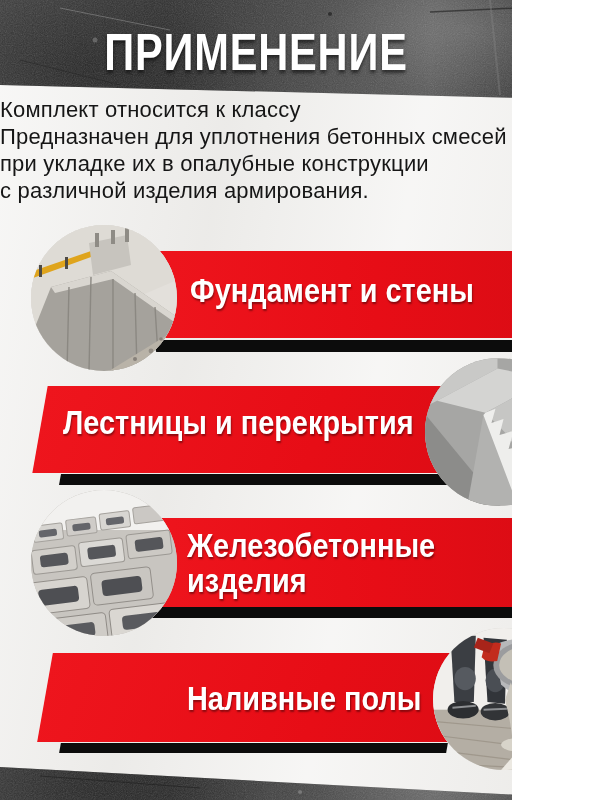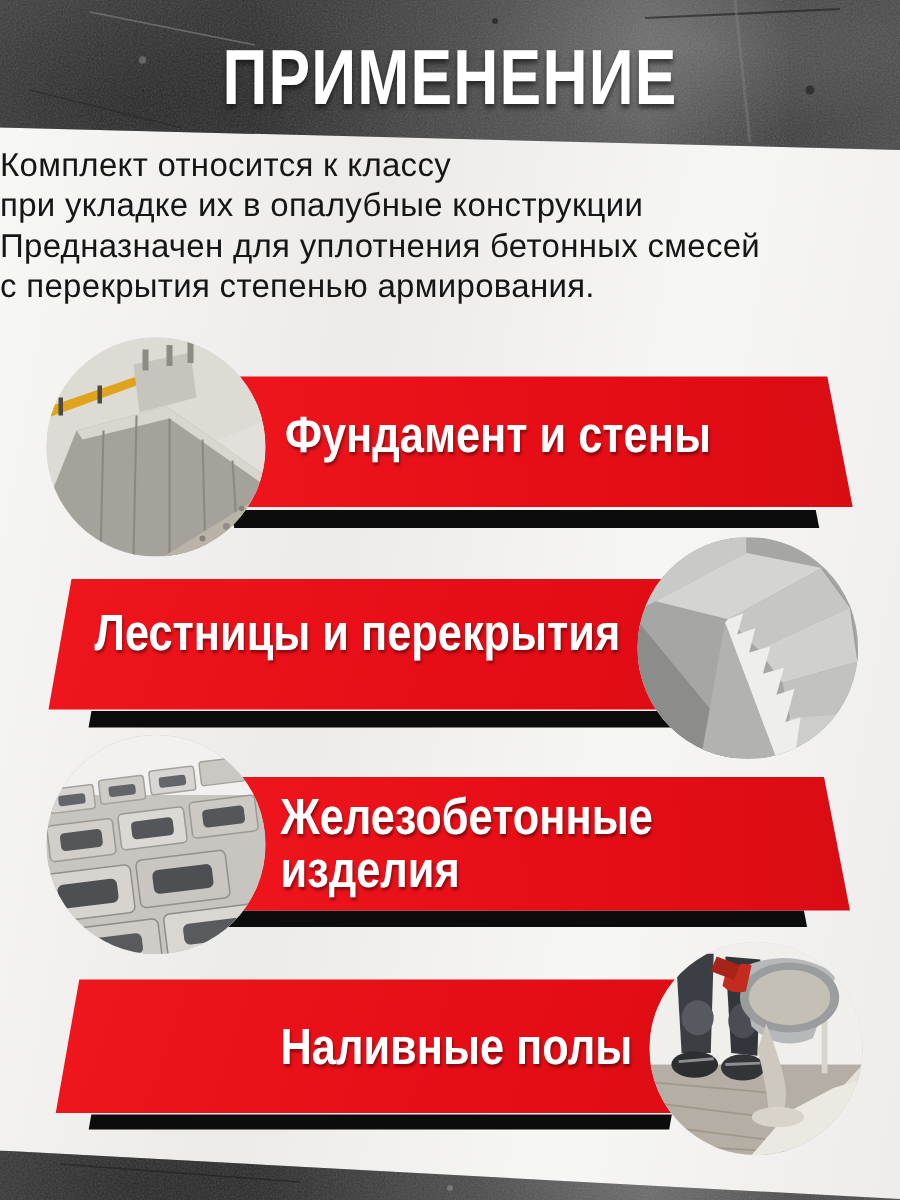--- a/index.html
+++ b/index.html
@@ -1,18 +1,18 @@
 <!DOCTYPE html>
 <html><head>
 <meta charset="utf-8">
 <style>
   html,body { margin:0; padding:0; }
   body { font-family:"Liberation Sans","DejaVu Sans",sans-serif; }
   .page {
-    position:relative; width:600px; height:800px; overflow:hidden;
+    position:relative; width:512px; height:800px; overflow:hidden;
     background:
       linear-gradient(100deg, rgba(255,255,255,0.55) 0%, rgba(228,227,224,0.35) 38%, rgba(255,255,255,0.45) 68%, rgba(233,232,229,0.35) 100%),
       #f0efed;
   }
   
   .texture {
     position:absolute; left:0; width:600px;
     background:
       radial-gradient(220px 90px at 78% 30%, rgba(255,255,255,0.14), rgba(255,255,255,0) 70%),
       radial-gradient(260px 110px at 15% 70%, rgba(0,0,0,0.30), rgba(0,0,0,0) 70%),
@@ -90,23 +90,23 @@
       <line x1="20" y1="60" x2="120" y2="85" stroke="#242424" stroke-width="1" opacity="0.5"></line>
       <circle cx="540" cy="60" r="3" fill="#1c1c1c" opacity="0.6"></circle>
       <circle cx="330" cy="14" r="2" fill="#161616" opacity="0.6"></circle>
       <circle cx="95" cy="40" r="2.5" fill="#8f8f8f" opacity="0.5"></circle>
     </svg>
   </div>
   <div class="title">ПРИМЕНЕНИЕ</div>
 
   <div class="intro">
     <div>Комплект относится к классу</div>
+    <div>Предназначен для уплотнения бетонных смесей</div>
     <div>при укладке их в опалубные конструкции</div>
-    <div>Предназначен для уплотнения бетонных смесей</div>
-    <div>с перекрытия степенью армирования.</div>
+    <div>с различной изделия армирования.</div>
   </div>
 
   <div class="band-shadow sh1"></div>
   <div class="band-shadow sh2"></div>
   <div class="band-shadow sh3"></div>
   <div class="band-shadow sh4"></div>
 
   <div class="band band1"></div>
   <div class="band band2"></div>
   <div class="band band3"></div>

